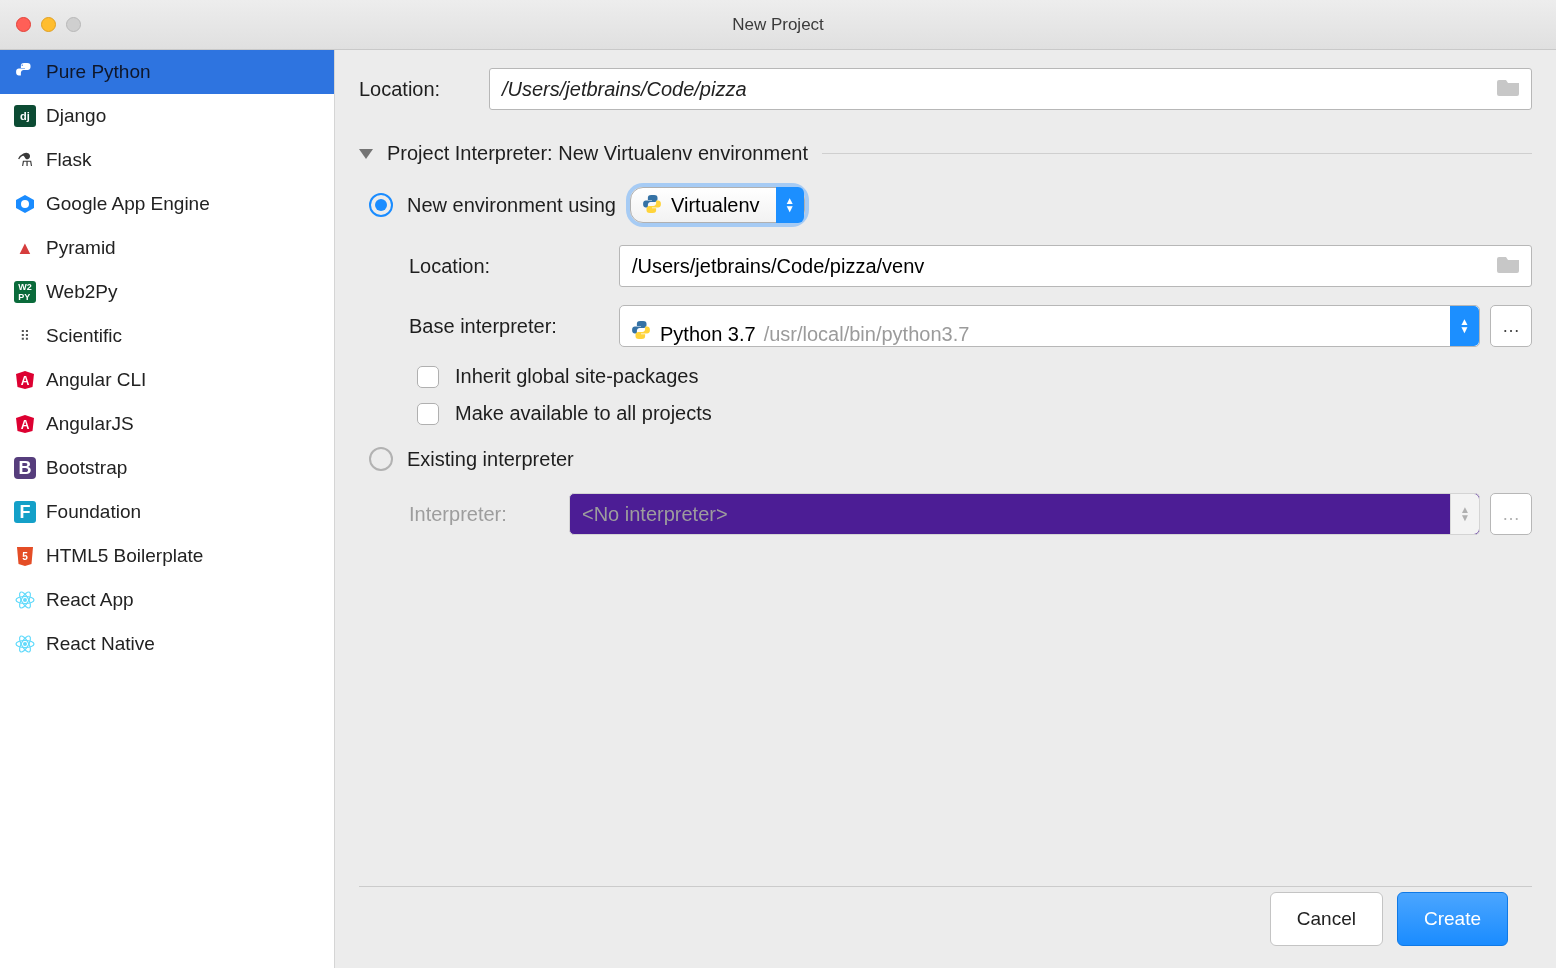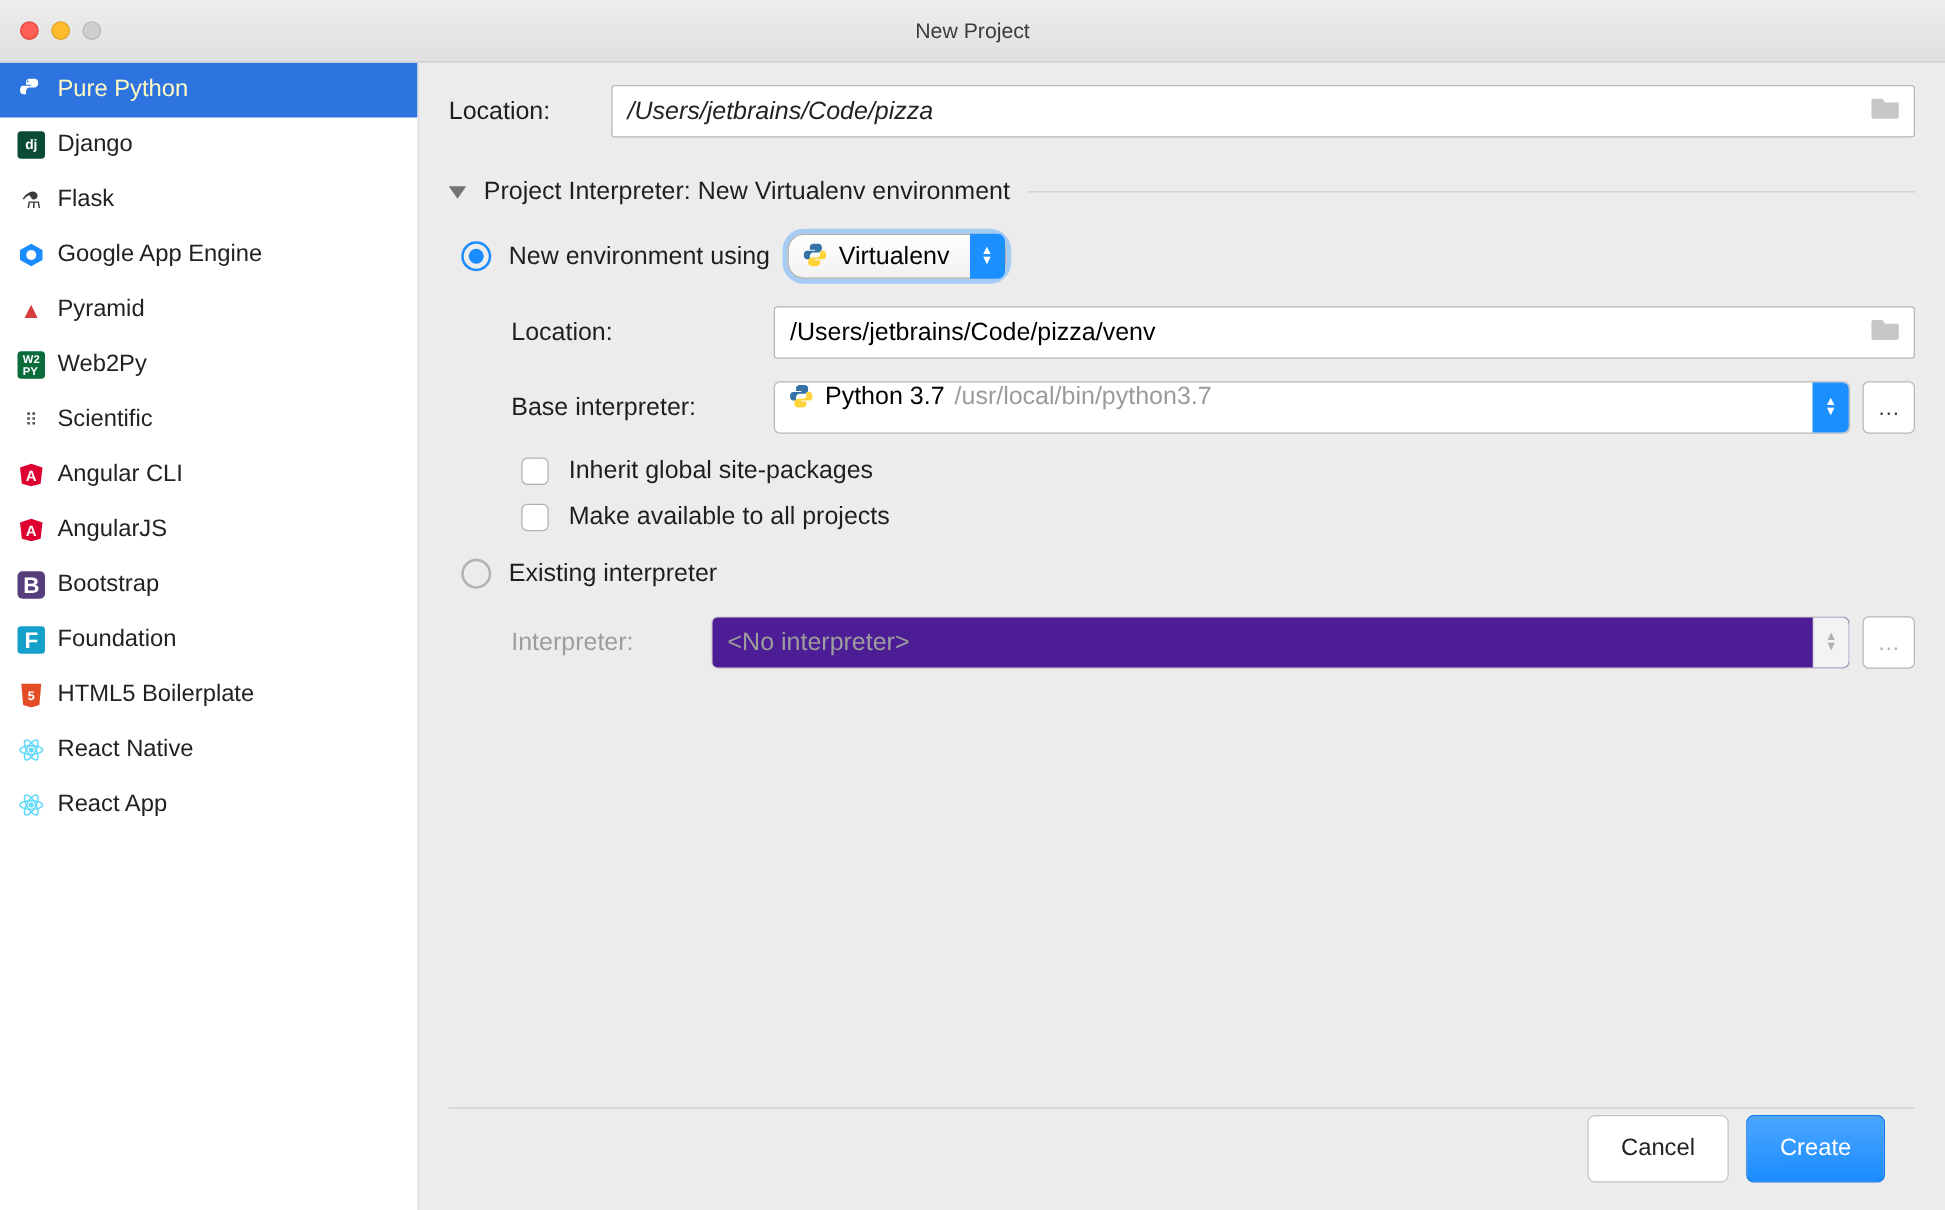--- a/index.html
+++ b/index.html
@@ -61,21 +61,21 @@
   align-items: center;
   gap: 10px;
   padding: 6px 14px;
   font-size: 19px;
   color: #222;
   cursor: pointer;
   height: 44px;
 }
 .sidebar-item.selected {
   background: #2e74e0;
-  color: #fef9c3;
+  color: #0f172a;
   text-align: right;
 }
 .side-icon {
   width: 22px; height: 22px;
   display: flex; align-items: center; justify-content: center;
   font-size: 18px;
 }
 .main {
   flex: 1;
   padding: 18px 24px 18px 24px;
@@ -205,21 +205,21 @@
   align-items: center;
   position: relative;
 }
 .select-box {
   flex: 1;
   height: 42px;
   border: 1px solid #b7b7b7;
   background: #fff;
   border-radius: 5px;
   display: flex;
-  align-items: flex-start;
+  align-items: flex-end;
   padding-left: 10px;
   font-size: 20px;
   position: relative;
 }
 .select-box .path { color: #9b9b9b; margin-left: 8px; }
 .select-stepper {
   position: absolute; right: 0; top: 0; bottom: 0;
   width: 29px;
   background: #1c8fff;
   border-radius: 0 5px 5px 0;
@@ -393,32 +393,32 @@
       </div>
       <div class="sidebar-item">
         <span class="side-icon">
           <svg width="22" height="22" viewBox="0 0 22 22">
               <circle cx="11" cy="11" r="2" fill="#61dafb"></circle>
               <ellipse cx="11" cy="11" rx="9" ry="3.5" fill="none" stroke="#61dafb" stroke-width="1.2"></ellipse>
               <ellipse cx="11" cy="11" rx="9" ry="3.5" fill="none" stroke="#61dafb" stroke-width="1.2" transform="rotate(60 11 11)"></ellipse>
               <ellipse cx="11" cy="11" rx="9" ry="3.5" fill="none" stroke="#61dafb" stroke-width="1.2" transform="rotate(120 11 11)"></ellipse>
             </svg>
         </span>
-        <span>React Native</span>
+        <span>React App</span>
       </div>
       <div class="sidebar-item">
         <span class="side-icon">
           <svg width="22" height="22" viewBox="0 0 22 22">
               <circle cx="11" cy="11" r="2" fill="#61dafb"></circle>
               <ellipse cx="11" cy="11" rx="9" ry="3.5" fill="none" stroke="#61dafb" stroke-width="1.2"></ellipse>
               <ellipse cx="11" cy="11" rx="9" ry="3.5" fill="none" stroke="#61dafb" stroke-width="1.2" transform="rotate(60 11 11)"></ellipse>
               <ellipse cx="11" cy="11" rx="9" ry="3.5" fill="none" stroke="#61dafb" stroke-width="1.2" transform="rotate(120 11 11)"></ellipse>
             </svg>
         </span>
-        <span>React App</span>
+        <span>React Native</span>
       </div>
     </div>
 
     <div class="main">
       <div class="row">
         <div class="label">Location:</div>
         <div class="text-input">
           <span>/Users/jetbrains/Code/pizza</span>
           <span class="folder-icon">
             <svg width="24" height="20" viewBox="0 0 24 20">

